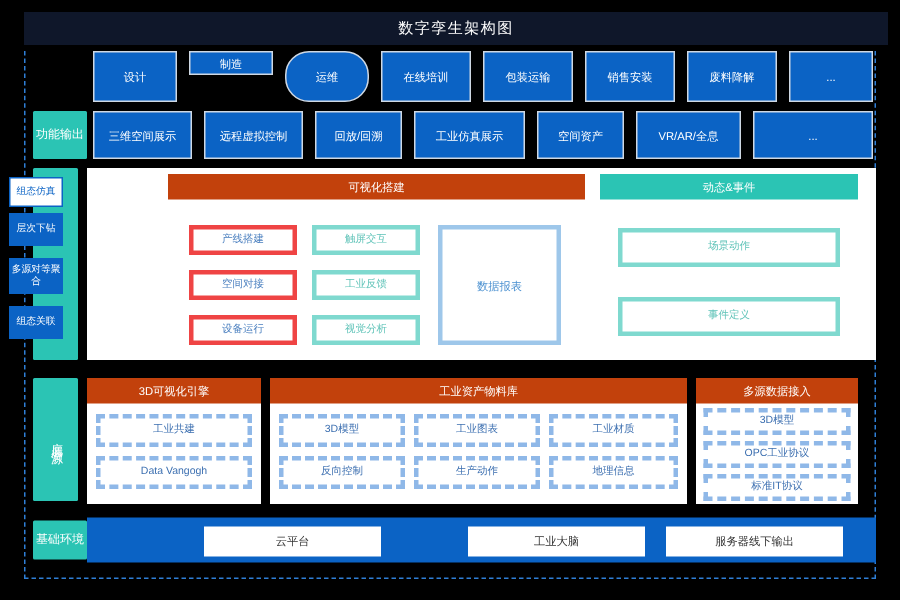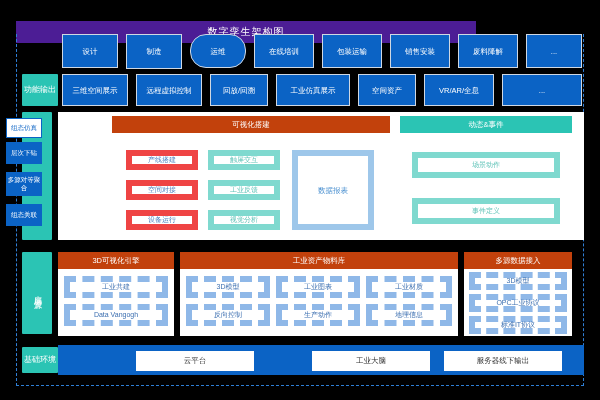--- a/index.html
+++ b/index.html
@@ -5,22 +5,22 @@
   html,body{margin:0;padding:0;}
   body{
     width:600px;height:400px;background:#000;
     font-family:"Liberation Sans","DejaVu Sans",sans-serif;
     overflow:hidden;
   }
   .stage{position:relative;width:600px;height:400px;background:#000;box-sizing:border-box;}
 
   
   .title-bar{
-    position:absolute;left:16px;top:21px;width:460px;height:22px;
-    background:#4c1d95;color:#fff;font-size:10px;
+    position:absolute;left:16px;top:8px;width:576px;height:22px;
+    background:#0f172a;color:#fff;font-size:10px;
     display:flex;align-items:center;justify-content:center;letter-spacing:1px;
   }
 
   
   .outer-dash{
     position:absolute;left:16px;top:34px;width:568px;height:352px;
     border-left:1px dashed #2f7fd6;border-right:1px dashed #2f7fd6;
     border-bottom:1px dashed #2f7fd6;box-sizing:border-box;pointer-events:none;
   }
 
@@ -55,21 +55,21 @@
   .panel-head{
     width:100%;height:17px;color:#fff;font-size:7.5px;
     display:flex;align-items:center;justify-content:center;box-sizing:border-box;
   }
   .head-blue{background:#c2410c;}
   .head-teal{background:#2bc4b4;}
 
   .cell{
     position:absolute;background:#fff;font-size:7px;color:#4a7fbf;
     display:flex;align-items:center;justify-content:center;
-    border:6px solid #ef4444;box-sizing:border-box;text-align:center;line-height:1.2;
+    border:3px solid #ef4444;box-sizing:border-box;text-align:center;line-height:1.2;
   }
   .cell.teal{border-color:#7fd9cf;color:#5fc3b8;}
   .cell.dashed{border-style:dashed;border-color:#8fb8e8;color:#3c6fb0;}
   .cell.big{font-size:7.5px;color:#4a90d0;border-color:#9ec7ea;}
 
   
   .bottom-band{
     position:absolute;left:58px;top:345px;width:526px;height:30px;background:#0b63c5;
   }
   .bottom-chip{
@@ -81,21 +81,21 @@
 <body>
 
 <div class="stage">
 
   <div class="title-bar">数字孪生架构图</div>
 
   <div class="outer-dash"></div>
 
   <div class="row-band">
     <div class="chip" style="left:62px;top:34px;width:56px;height:34px;">设计</div>
-    <div class="chip" style="left:126px;top:34px;width:56px;height:35px;">制造</div>
+    <div class="chip" style="left:126px;top:34px;width:56px;height:16px;">制造</div>
     <div class="chip" style="left:190px;top:34px;width:56px;height:34px;border-radius:16px;">运维</div>
     <div class="chip" style="left:254px;top:34px;width:60px;height:34px;text-align:right;">在线培训</div>
     <div class="chip" style="left:322px;top:34px;width:60px;height:34px;">包装运输</div>
     <div class="chip" style="left:390px;top:34px;width:60px;height:34px;">销售安装</div>
     <div class="chip" style="left:458px;top:34px;width:60px;height:34px;">废料降解</div>
     <div class="chip" style="left:526px;top:34px;width:56px;height:34px;">...</div>
   </div>
 
   <div class="cat" style="left:22px;top:74px;width:36px;height:32px;">
     <span>功能输出</span>

